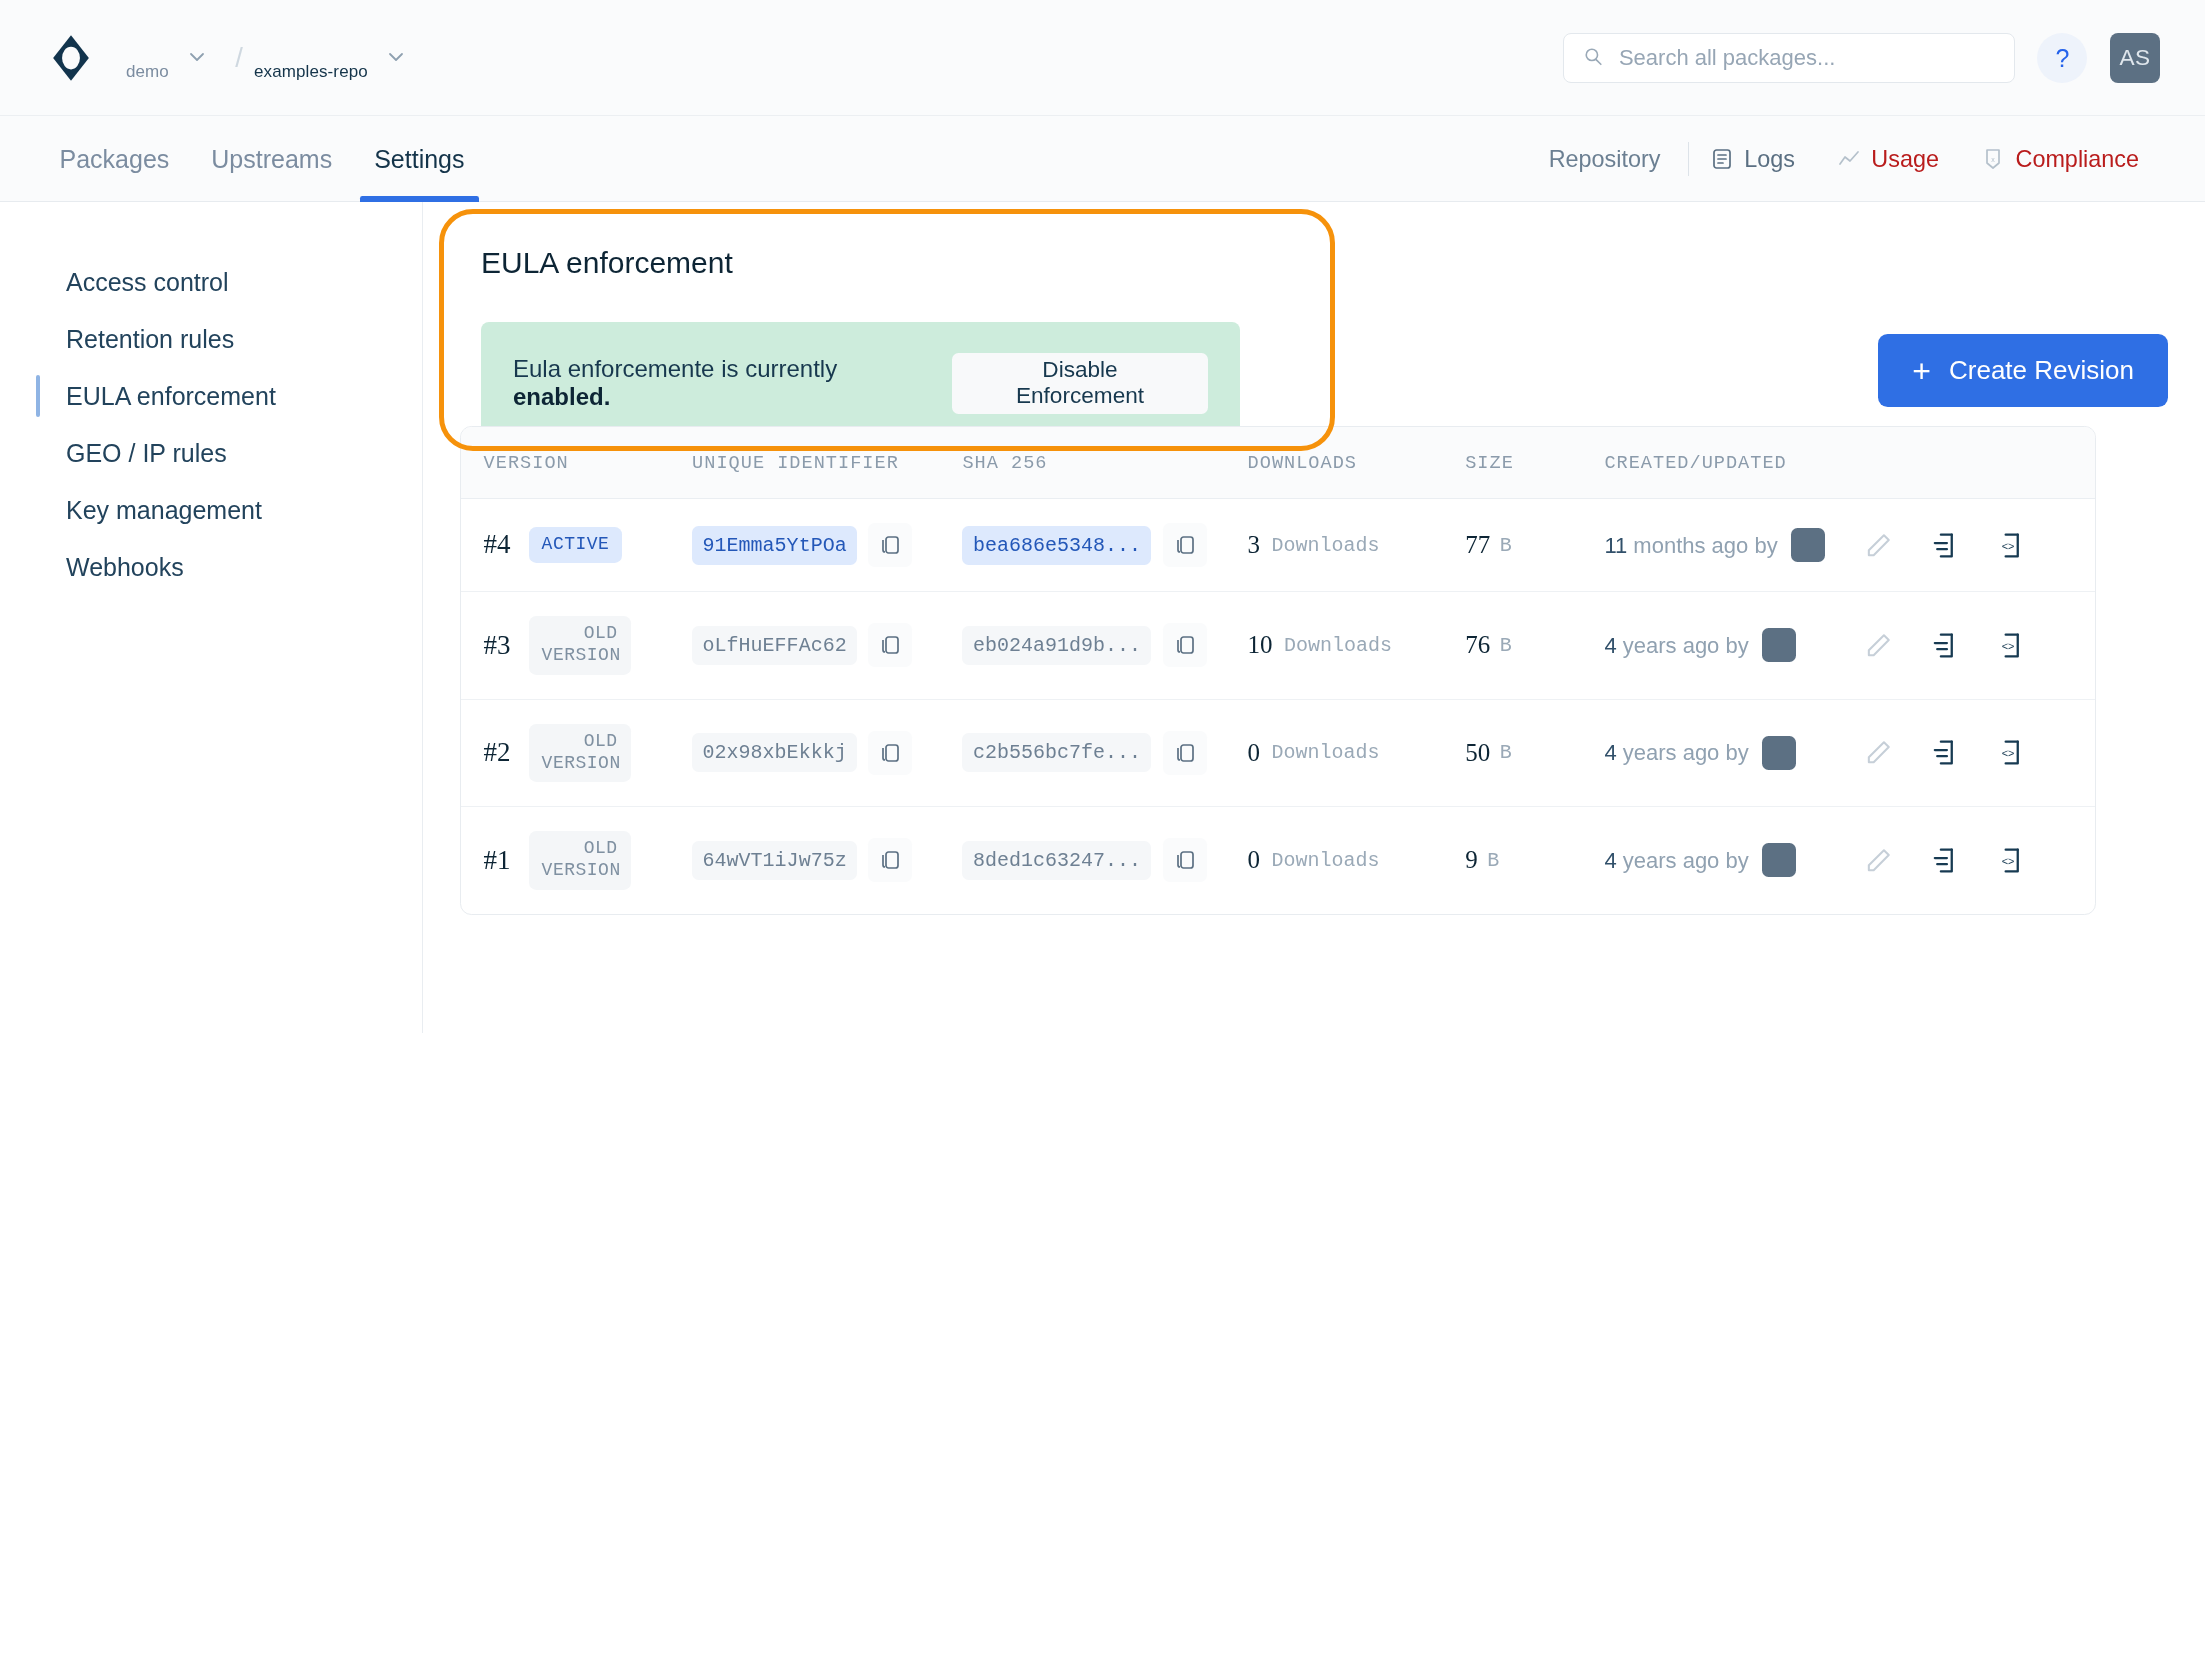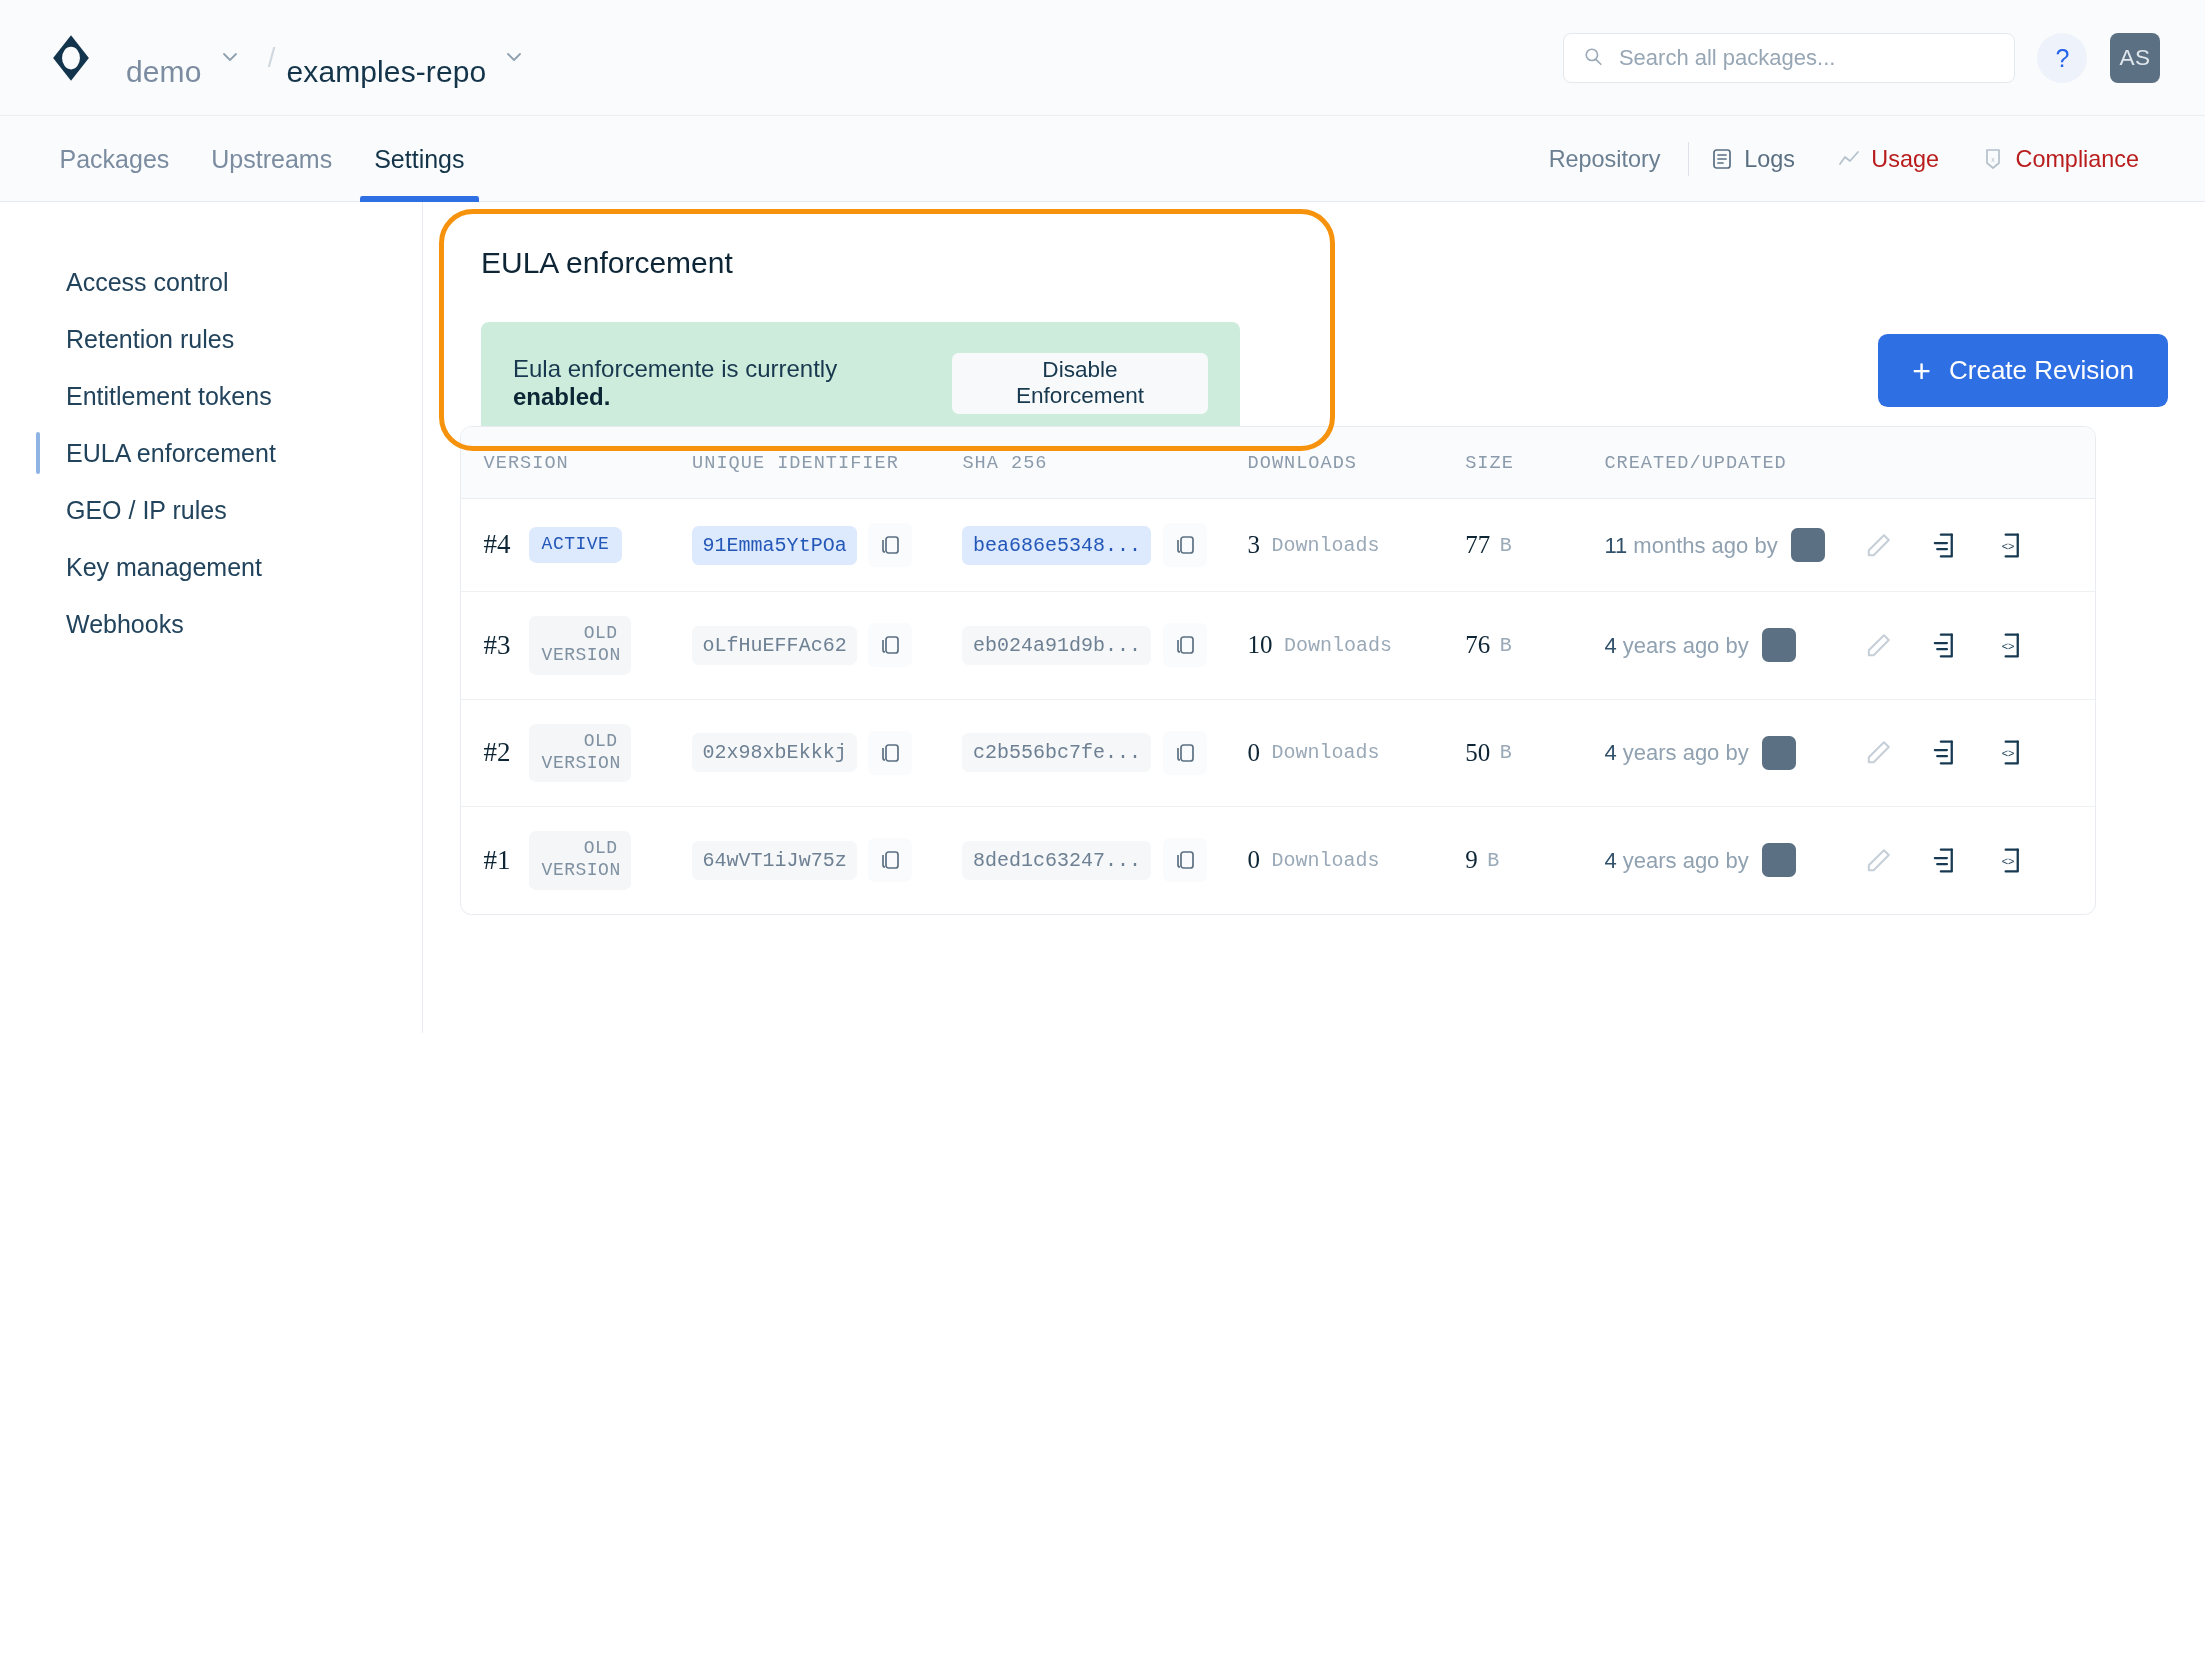--- a/index.html
+++ b/index.html
@@ -19,21 +19,21 @@
     border-bottom: 0.8px solid #eceff2;
     display: flex;
     align-items: center;
     padding: 0 45px 0 45px;
   }
   .logo { width: 52px; height: 52px; flex: 0 0 auto; margin-right: 29px; }
   .logo svg { display: block; }
 
   .crumbs { display: flex; align-items: center; gap: 0; }
   .crumb-text {
-    font-size: 30px;
+    font-size: 17px;
     letter-spacing: 0.1px;
     margin-top: 28px;
   }
   .crumb-org { color: #7b8ca0; }
   .crumb-repo { color: #14344a; }
   .chev {
     width: 27.4px; height: 27.4px;
     margin: 0 13px 0 14.5px;
     display: inline-flex; align-items: center; justify-content: center;
   }
@@ -355,21 +355,20 @@
       <span>Compliance</span>
     </div>
   </div>
 </div>
 
 <div class="page">
 
   <div class="sidebar">
     <div class="side-item">Access control</div>
     <div class="side-item">Retention rules</div>
-    <div class="side-item">Entitlement tokens</div>
     <div class="side-item sel">EULA enforcement</div>
     <div class="side-item">GEO / IP rules</div>
     <div class="side-item">Key management</div>
     <div class="side-item">Webhooks</div>
   </div>
 
   <div class="content">
 
     <div class="eula-card">
       <div class="eula-title">EULA enforcement</div>

